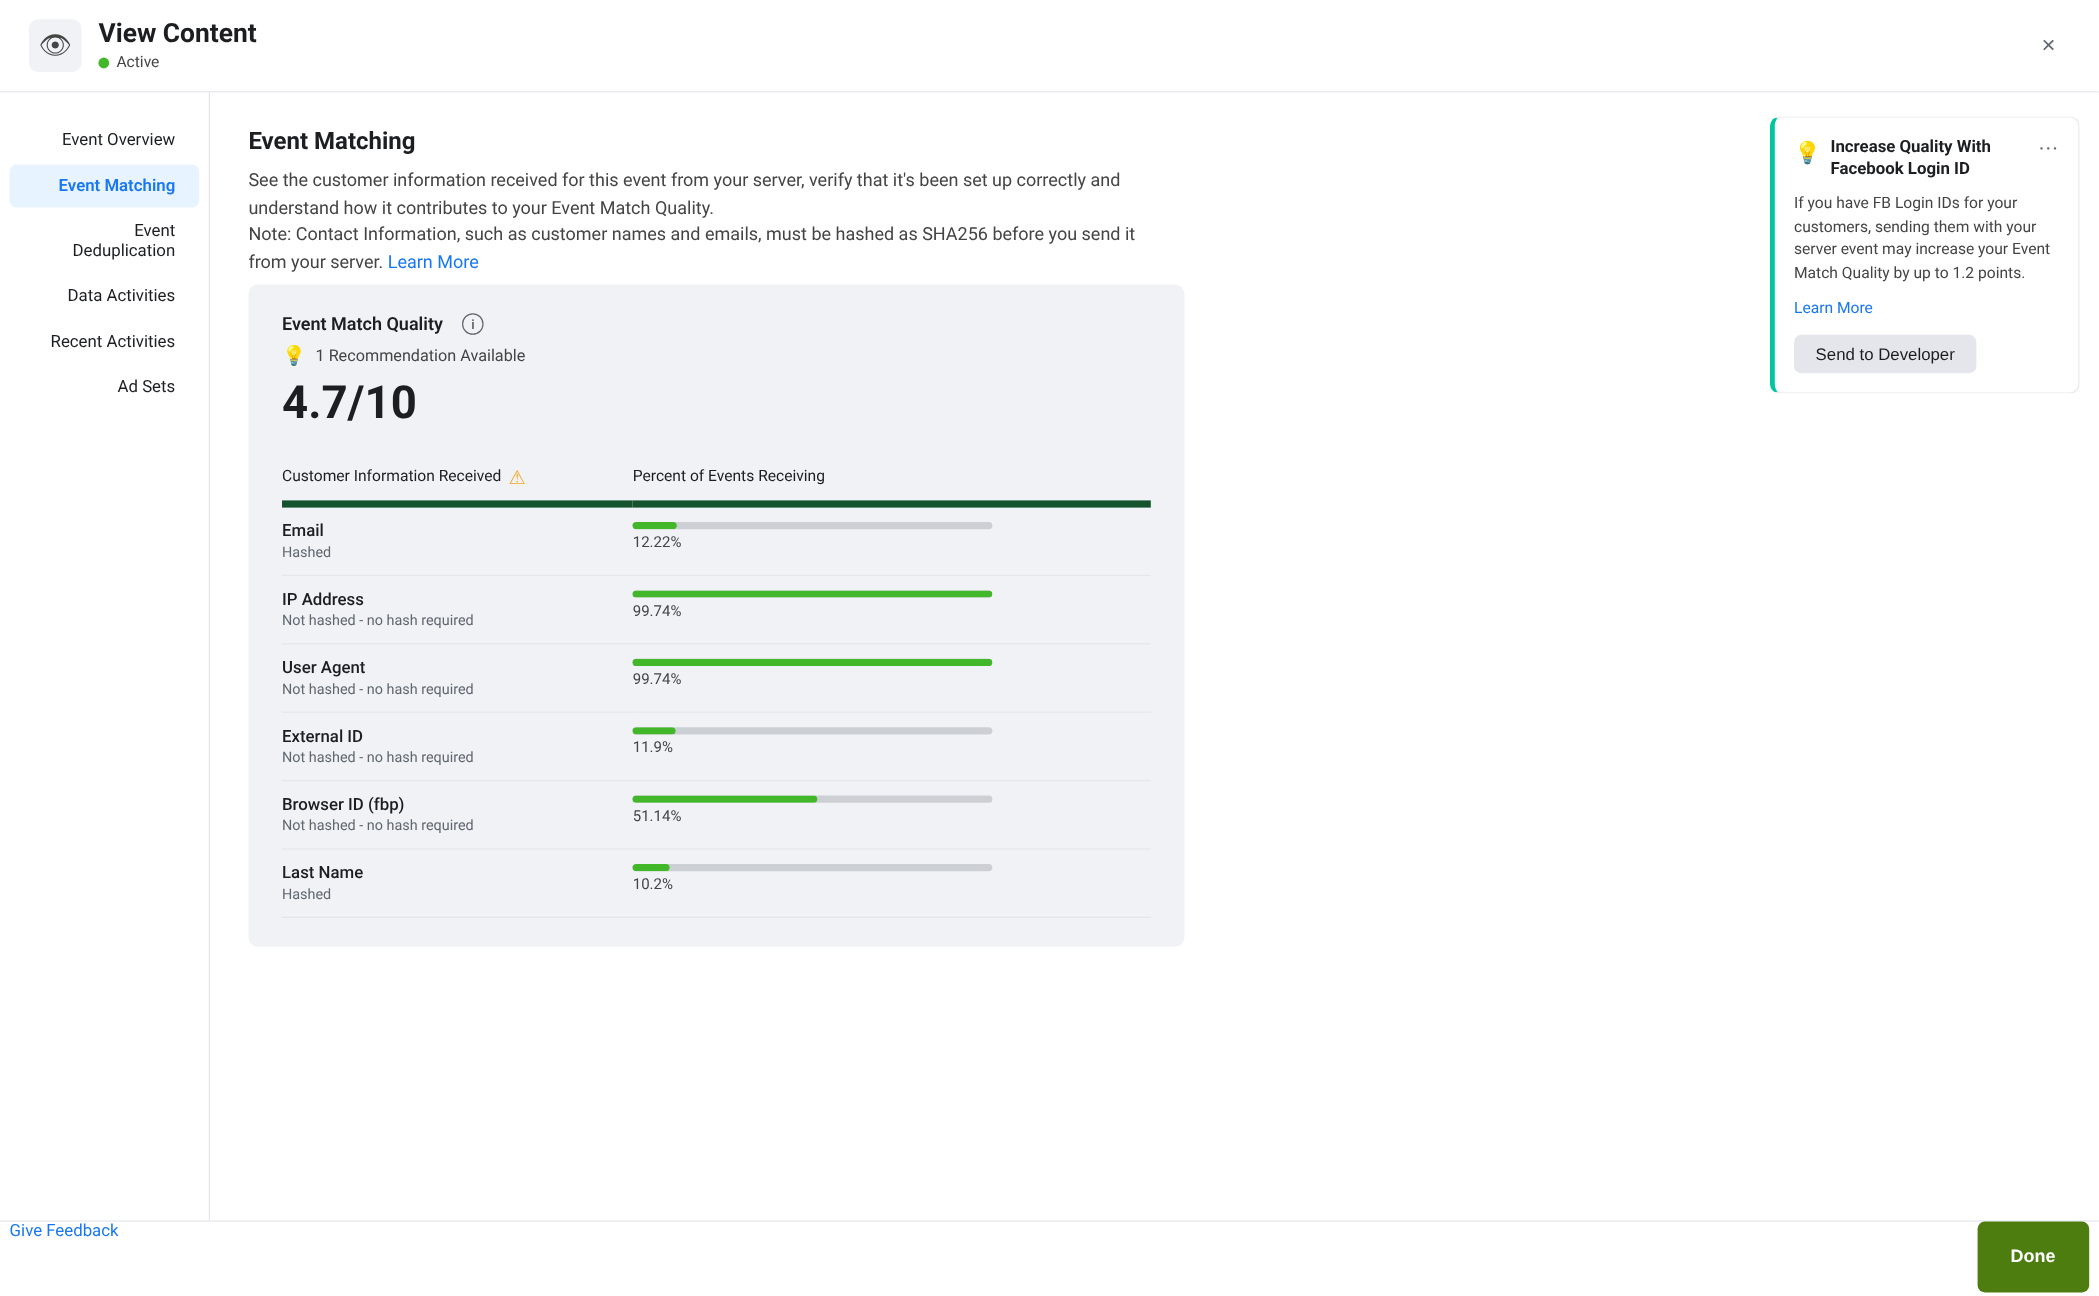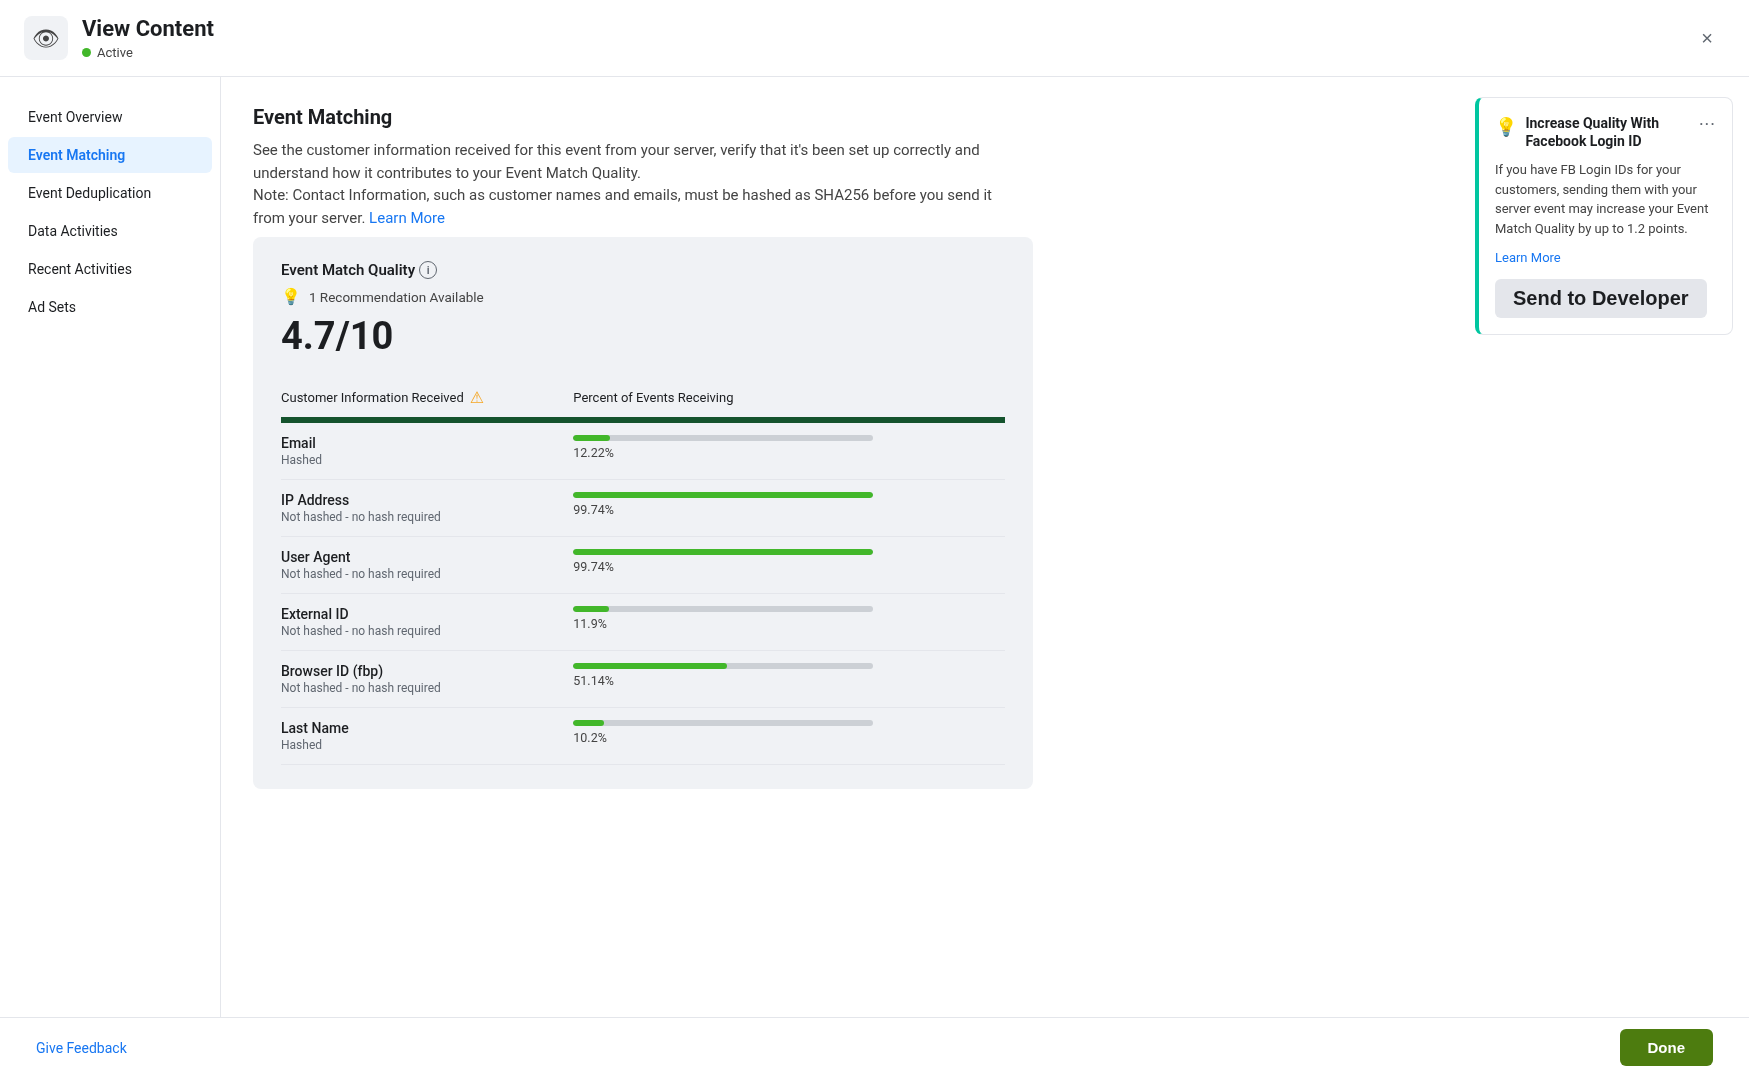--- a/index.html
+++ b/index.html
@@ -73,24 +73,25 @@
     }
 
     
     .body {
       display: flex;
       height: calc(1080px - 80px - 60px);
     }
 
     
     .sidebar {
-      width: 221px;
+      width: 175px;
       padding: 20px 0;
       border-right: 1px solid #e4e6eb;
       flex-shrink: 0;
+      text-align: right;
     }
     .sidebar-item {
       padding: 10px 20px;
       cursor: pointer;
       font-size: 14px;
       color: #1c1e21;
       border-radius: 6px;
       margin: 2px 8px;
     }
     .sidebar-item.active {
@@ -125,21 +126,21 @@
     
     .quality-card {
       background: #f0f2f5;
       border-radius: 8px;
       padding: 24px 28px;
       max-width: 780px;
     }
     .card-header {
       display: flex;
       align-items: center;
-      gap: 4px;
+      gap: 16px;
       font-size: 15px;
       font-weight: 600;
       margin-bottom: 8px;
     }
     .info-icon {
       width: 18px;
       height: 18px;
       border: 1.5px solid #606770;
       border-radius: 50%;
       display: inline-flex;
@@ -276,34 +277,33 @@
       font-size: 13px;
       text-decoration: none;
       display: block;
       margin-bottom: 14px;
     }
     .send-dev-btn {
       background: #e4e6eb;
       border: none;
       border-radius: 6px;
       padding: 8px 18px;
-      font-size: 20px;
-      font-weight: 700;
+      font-size: 14px;
+      font-weight: 400;
       cursor: pointer;
       color: #1c1e21;
     }
 
     
     .footer {
       height: 60px;
       border-top: 1px solid #e4e6eb;
       display: flex;
-      align-items: center;
       justify-content: space-between;
-      padding: 0 36px;
+      padding: 0 8px;
     }
     .feedback-link {
       color: #1877f2;
       font-size: 14px;
       text-decoration: none;
       cursor: pointer;
     }
     .done-btn {
       background: #4d7c0f;
       color: #fff;

